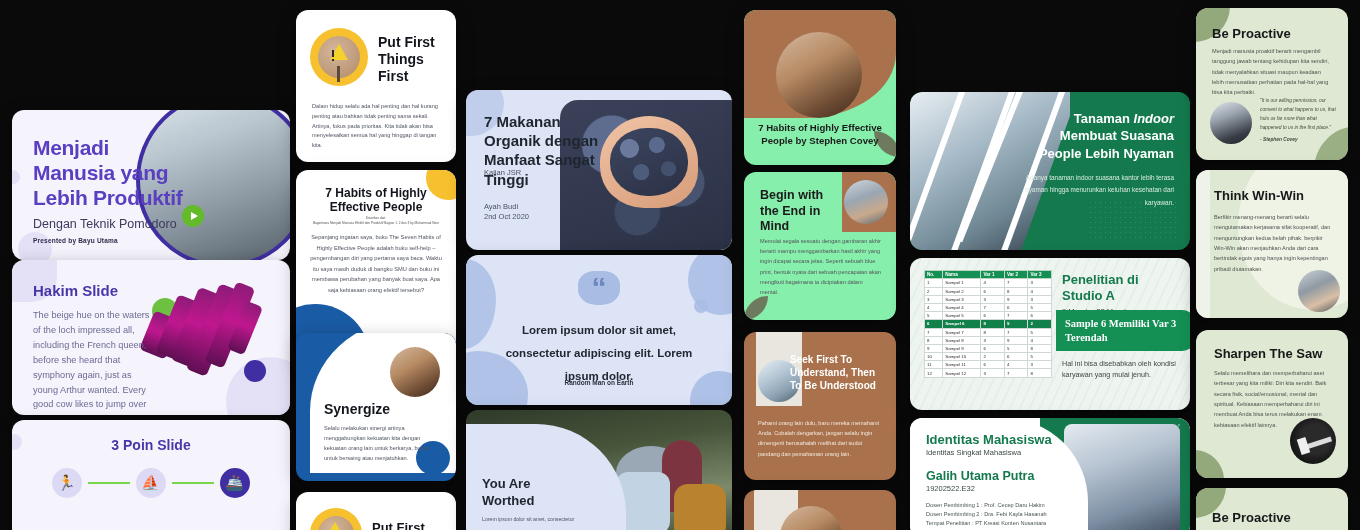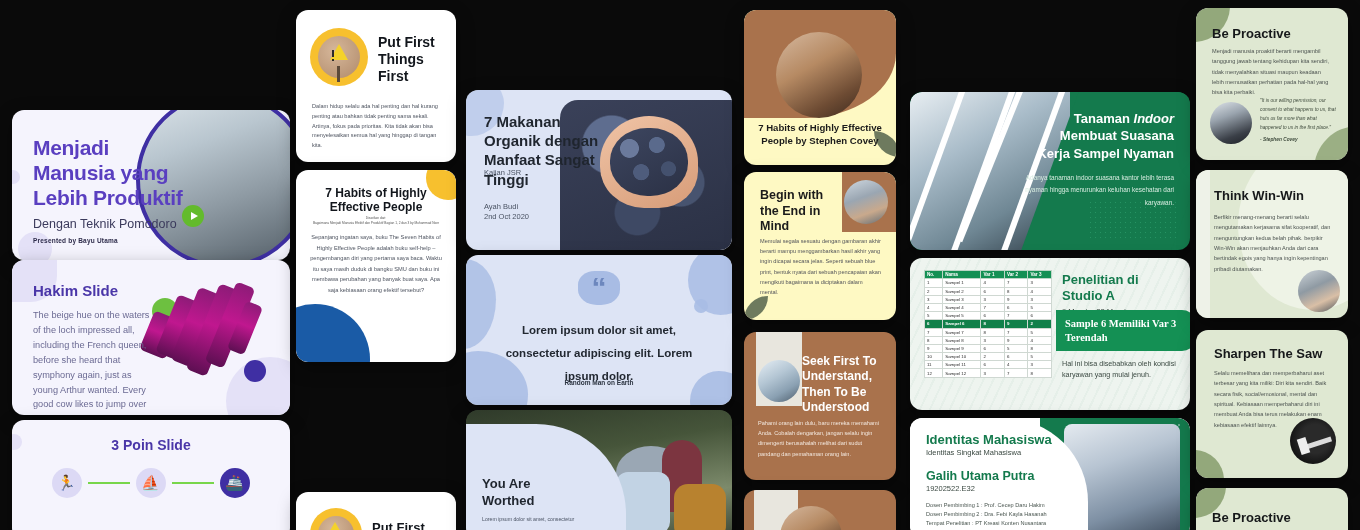--- a/index.html
+++ b/index.html
@@ -85,21 +85,21 @@
       radial-gradient(circle at 70% 55%, #47536f 0 16%, transparent 17%),
       radial-gradient(circle at 45% 75%, #3e4964 0 15%, transparent 16%),
       linear-gradient(160deg,#3a4159,#2b3145);
   }
   .quote-mark { color:#9fb4e0; font-size:30px; font-weight:bold; line-height:1; }
   .c3-quote { color:#222831; font-weight:bold; font-size:11.5px; line-height:2.0; text-align:center; }
   .c3-credit { color:#2b3340; font-weight:bold; font-size:6.5px; text-align:center; }
   .soft-blob { position:absolute; background:#a8bce4; border-radius:48% 52% 55% 45%/50% 45% 55% 50%; }
 
   
-  .c4-cream { background:#fef9c3; }
+  .c4-cream { background:#86efac; }
   .c4-brown { background:#a9724c; }
   .c4-title { color:#1b1b1b; font-weight:bold; }
   .c4-p { color:#53555a; }
   .leaf { position:absolute; background:#6e7a5e; border-radius:0 100% 0 100%; }
   .c5-mint  { background:#eef4ef;padding-left:13px; }
   .c5-title { color:#ffffff; font-weight:bold; }
   .tbl { border-collapse:collapse; width:100%; }
   .tbl th {
     background:#149054; color:#fff; font-size:4.6px; font-weight:bold;
     border:0.5px solid #bcd6c6; padding:1.2px 2px; text-align:left;
@@ -216,20 +216,29 @@
     <div class="clip">
       <div style="position:absolute;right:-14px;top:-14px;width:44px;height:44px;border-radius:50%;background:#f7c02e;"></div>
       <div style="position:absolute;left:-36px;bottom:-52px;width:110px;height:110px;border-radius:50%;background:#1a5ba6;"></div>
       <div class="c2-title" style="position:absolute;left:14px;right:14px;top:16px;font-size:12px;line-height:1.2;text-align:center;">7 Habits of Highly Effective People</div>
       <div style="position:absolute;left:14px;right:14px;top:46px;font-size:3.2px;text-align:center;color:#555;">Disarikan dari:</div>
       <div style="position:absolute;left:8px;right:8px;top:51px;font-size:3.2px;text-align:center;color:#555;">Bagaimana Menjadi Manusia Efektif dan Produktif Bagian 1, 2 dan 3 by Muhammad Noer</div>
       <div class="c2-p blur-txt" style="position:absolute;left:14px;right:14px;top:62px;font-size:5.7px;line-height:1.85;text-align:center;">Sepanjang ingatan saya, buku The Seven Habits of Highly Effective People adalah buku self-help – pengembangan diri yang pertama saya baca. Waktu itu saya masih duduk di bangku SMU dan buku ini membawa perubahan yang banyak buat saya. Apa saja kebiasaan orang efektif tersebut?</div>
     </div>
   </div>
 
+  <div class="card" style="left:296px; top:333px; width:160px; height:148px; background:#1a5ba6;">
+    <div class="clip">
+      <div style="position:absolute;left:14px;top:-14px;right:-20px;bottom:8px;background:#fff;border-radius:60% 0 0 0;"></div>
+      <div style="position:absolute;right:6px;bottom:6px;width:34px;height:34px;border-radius:50%;background:#1a5ba6;"></div>
+      <div class="ph ph-hands" style="right:16px;top:14px;width:50px;height:50px;border-radius:50%;"></div>
+      <div class="c2-title" style="position:absolute;left:28px;top:68px;font-size:14px;">Synergize</div>
+      <div class="c2-p blur-txt" style="position:absolute;left:28px;right:14px;top:90px;font-size:5.6px;line-height:1.8;">Selalu melakukan sinergi artinya menggabungkan kekuatan kita dengan kekuatan orang lain untuk berkarya, bukan untuk bersaing atau menjatuhkan.</div>
+    </div>
+  </div>
 
   <div class="card" style="left:296px; top:492px; width:160px; height:60px; background:#fff;">
     <div class="clip">
       <div class="warn-badge" style="left:14px;top:16px;width:52px;height:52px;"></div>
       <div class="warn-inner" style="left:22px;top:24px;width:36px;height:36px;"></div>
       <div class="tri" style="left:32px;top:30px;border-left:7px solid transparent;border-right:7px solid transparent;border-bottom:12px solid #f4d22a;"></div>
       <div class="c2-title" style="position:absolute;left:76px;top:28px;font-size:13px;">Put First</div>
     </div>
   </div>
 
@@ -295,21 +304,21 @@
       <div class="leaf" style="left:0;bottom:0;width:24px;height:24px;border-radius:100% 0 100% 0;"></div>
       <div class="c4-title" style="position:absolute;left:16px;top:16px;width:68px;font-size:12.5px;line-height:1.25;">Begin with the End in Mind</div>
       <div class="c4-p blur-txt" style="position:absolute;left:16px;right:14px;top:64px;font-size:5.6px;line-height:1.82;">Memulai segala sesuatu dengan gambaran akhir berarti mampu menggambarkan hasil akhir yang ingin dicapai secara jelas. Seperti sebuah blue print, bentuk nyata dari sebuah pencapaian akan mengikuti bagaimana ia diciptakan dalam mental.</div>
     </div>
   </div>
 
   <div class="card c4-brown" style="left:744px; top:332px; width:152px; height:148px;">
     <div class="clip">
       <div style="position:absolute;left:12px;top:0;width:46px;height:74px;background:#e8e6de;"></div>
       <div class="ph ph-girls" style="left:14px;top:28px;width:42px;height:42px;border-radius:50%;"></div>
-      <div style="position:absolute;left:58px;right:10px;top:22px;font-size:12px;font-weight:bold;color:#fff;line-height:1.28;">Seek First To Understand, Then To Be Understood</div>
+      <div style="position:absolute;left:46px;right:10px;top:22px;font-size:10px;font-weight:bold;color:#fff;line-height:1.28;">Seek First To Understand, Then To Be Understood</div>
       <div class="blur-txt" style="position:absolute;left:14px;right:12px;top:86px;font-size:5.6px;line-height:1.82;color:#f2e7de;">Pahami orang lain dulu, baru mereka memahami Anda. Cobalah dengarkan, jangan selalu ingin dimengerti berusahalah melihat dari sudut pandang dan pemahaman orang lain.</div>
     </div>
   </div>
 
   <div class="card c4-brown" style="left:744px; top:490px; width:152px; height:60px;">
     <div class="clip">
       <div style="position:absolute;left:10px;top:0;width:44px;height:60px;background:#e8e6de;"></div>
       <div class="ph ph-hands" style="left:36px;top:16px;width:62px;height:62px;border-radius:50%;"></div>
     </div>
   </div>
@@ -321,21 +330,21 @@
       <div style="position:absolute;left:68px;top:-10px;width:6px;height:190px;background:#fff;transform:rotate(20deg);"></div>
       <div style="position:absolute;left:118px;top:-10px;width:6px;height:190px;background:#fff;transform:rotate(20deg);"></div>
       <div style="position:absolute;left:-10px;top:58px;width:190px;height:6px;background:#fff;transform:rotate(-68deg);"></div>
       <div style="position:absolute;left:140px;top:0;width:150px;height:158px;background:#147a4d;transform:skewX(-20deg);"></div>
       <div style="position:absolute;right:10px;bottom:10px;width:92px;height:40px;
                   background-image:radial-gradient(#2c9d6c 0.8px, transparent 0.9px);background-size:5px 5px;opacity:.7;"></div>
       <div style="position:absolute;right:16px;top:18px;width:152px;text-align:right;">
         <div class="c5-title" style="font-size:13px;line-height:1.34;">
           <span>Tanaman </span><i>Indoor</i><br>
           <span>Membuat Suasana</span><br>
-          <span>Kerja Sampel Nyaman</span>
+          <span>People Lebih Nyaman</span>
         </div>
         <div style="margin-top:10px;font-size:6.4px;color:#d7ece0;line-height:1.9;">Adanya tanaman indoor suasana kantor lebih terasa nyaman hingga menurunkan keluhan kesehatan dari karyawan.</div>
       </div>
     </div>
   </div>
 
   <div class="card c5-mint" style="left:910px; top:258px; width:280px; height:152px;">
     <div class="clip">
       <div style="position:absolute;inset:0;background:repeating-linear-gradient(115deg,rgba(20,122,77,.04) 0 2px,transparent 2px 9px);"></div>
       <div style="position:absolute;left:14px;top:12px;width:128px;">

